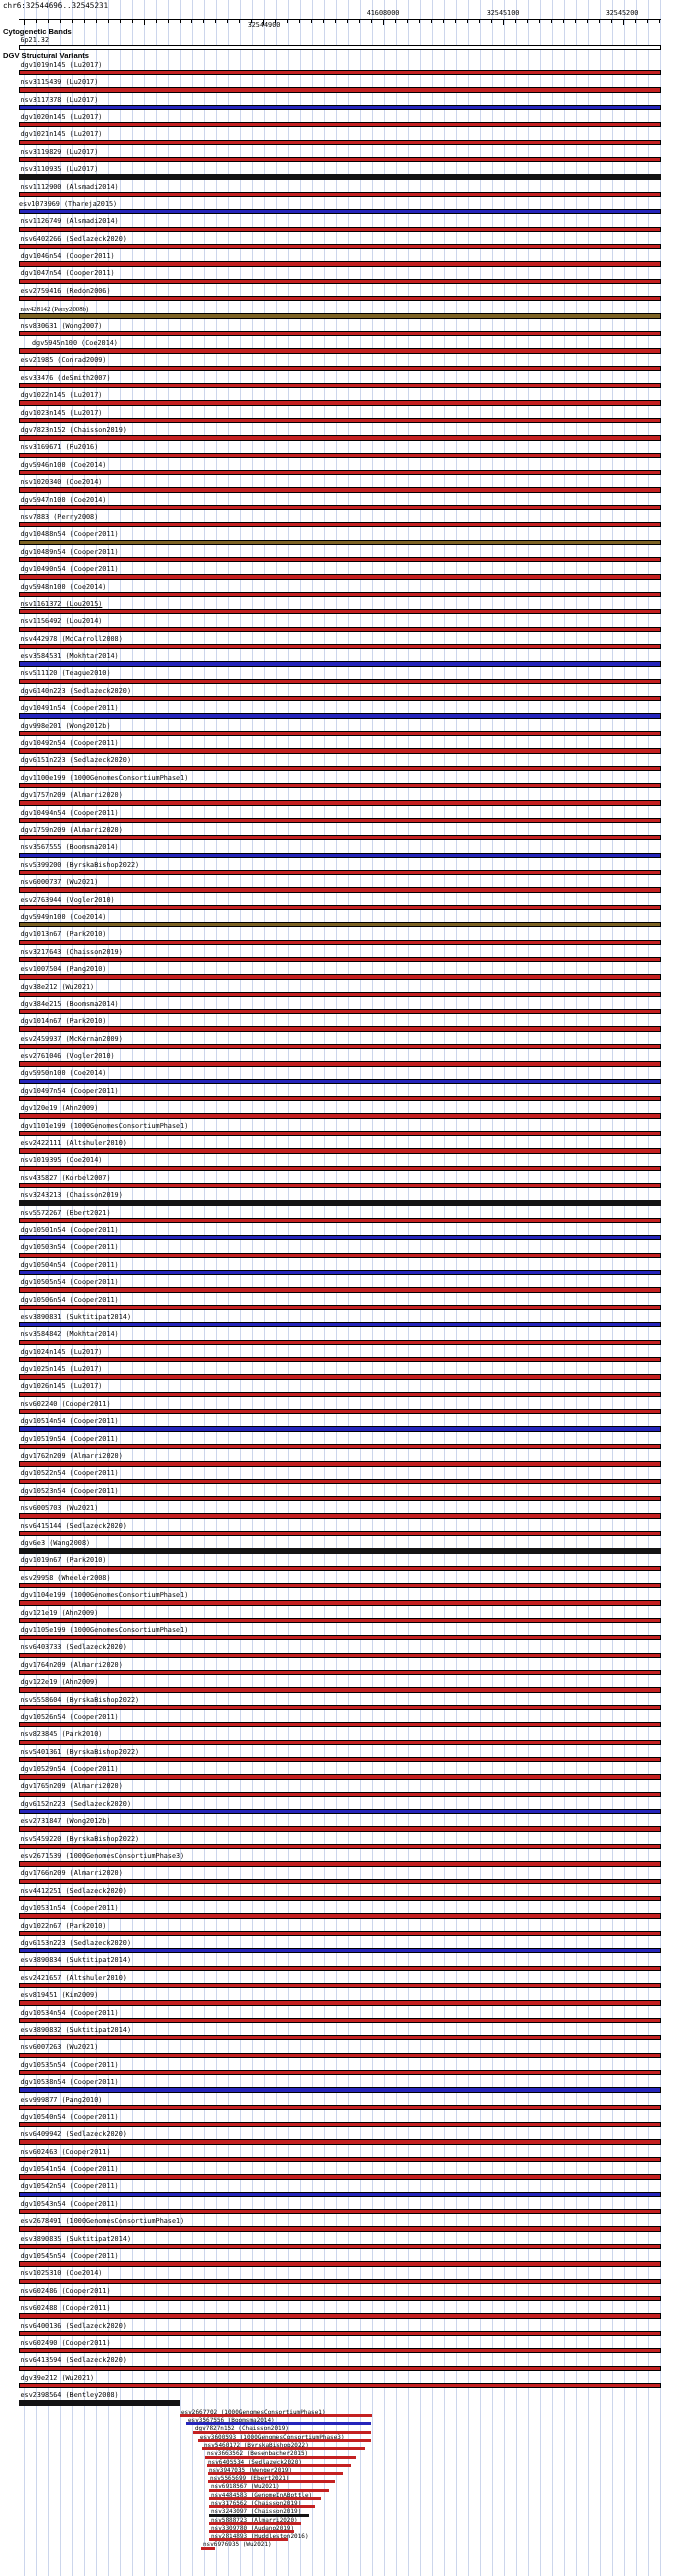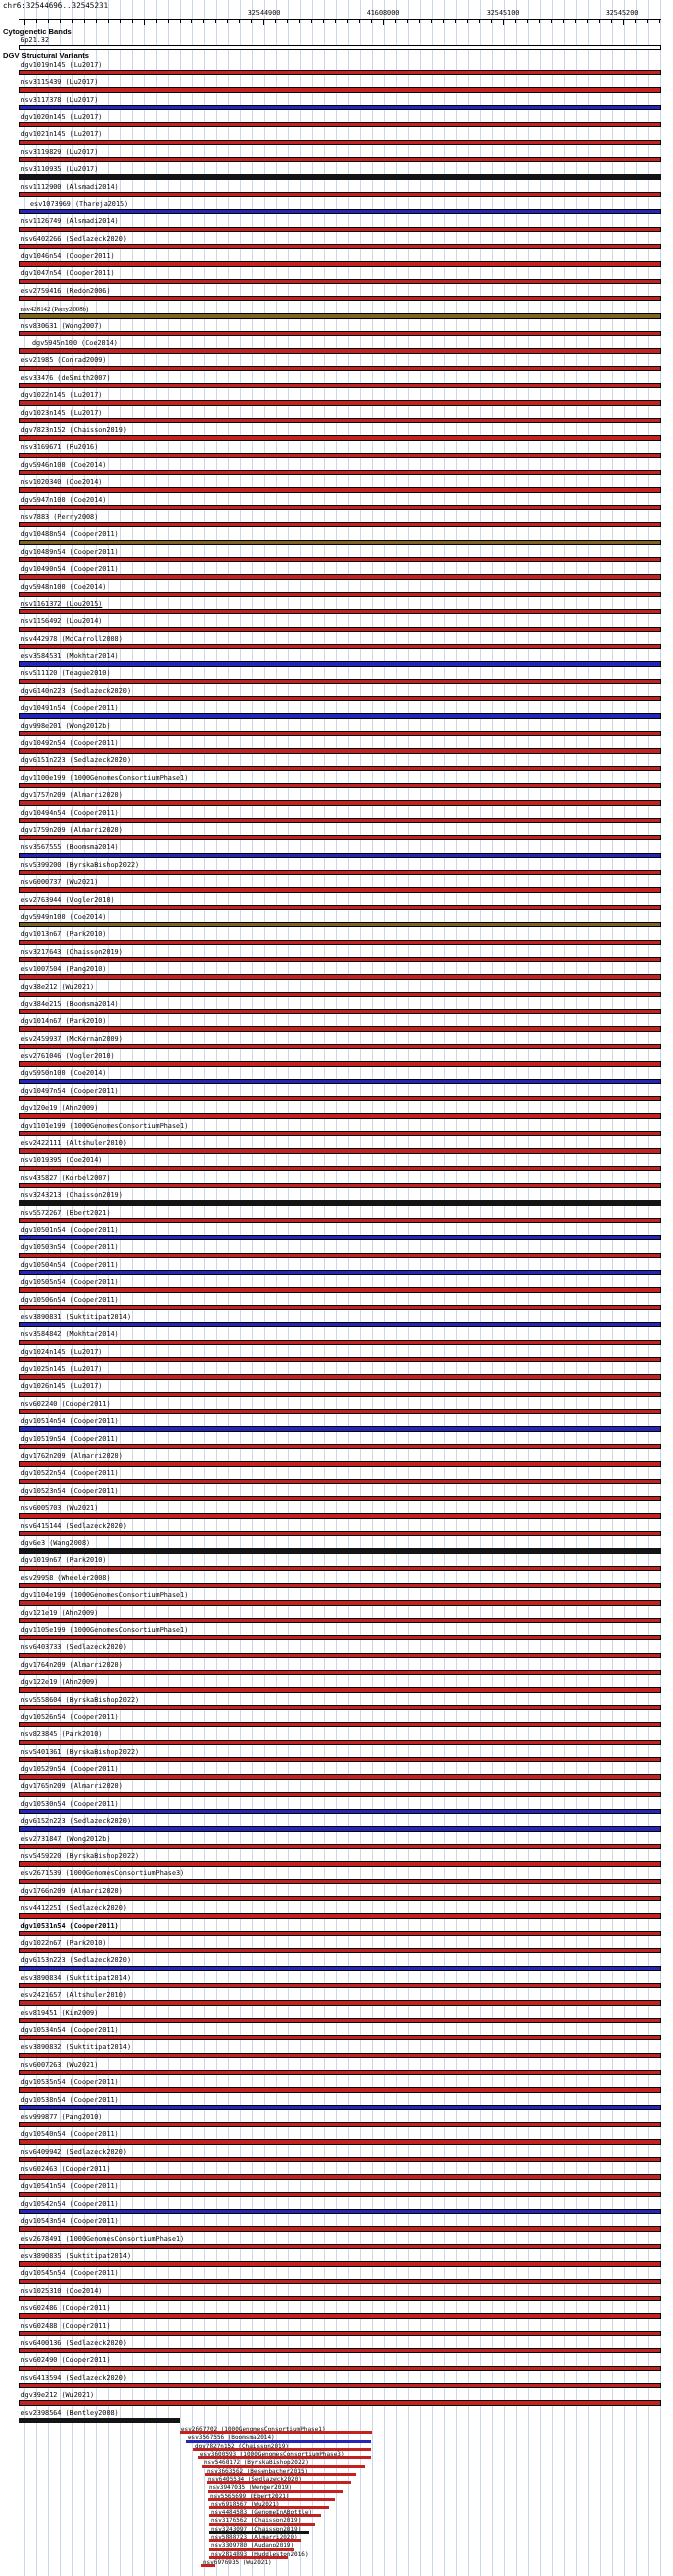--- a/index.html
+++ b/index.html
@@ -37,21 +37,21 @@
 </head>
 <body>
 
 <div class="page">
   <div class="panel-bg"></div>
 
   <div class="region-label">chr6:32544696..32545231</div>
 
   <div class="ruler">
     <div class="ruler-line"></div>
-  <div class="ruler-num" style="left: 245px;">32544900</div>
+  <div class="ruler-num" style="left: 245px; margin-top: 12px;">32544900</div>
       <div class="ruler-num" style="left: 364px;">41608000</div>
       <div class="ruler-num" style="left: 484px;">32545100</div>
       <div class="ruler-num" style="left: 603px;">32545200</div>
       <div class="tick major" style="left: 4.8px;"></div>
       <div class="tick major" style="left: 125px;"></div>
       <div class="tick major" style="left: 244px;"></div>
       <div class="tick major" style="left: 364px;"></div>
       <div class="tick major" style="left: 484px;"></div>
       <div class="tick major" style="left: 604px;"></div>
       <div class="tick minor" style="left: 4.8px;"></div>
@@ -143,21 +143,21 @@
   </div>
       <div class="vrow">
     <div class="vlabel" style="left: 1.5px;">nsv3110935 (Lu2017)</div>
     <div class="vbar" style="left: 0px; width: 642px; background: rgb(20, 20, 20); border-color: rgb(20, 20, 20);"></div>
   </div>
       <div class="vrow">
     <div class="vlabel" style="left: 1.5px;">nsv1112900 (Alsmadi2014)</div>
     <div class="vbar" style="left: 0px; width: 642px; background: rgb(196, 33, 33);"></div>
   </div>
       <div class="vrow">
-    <div class="vlabel" style="left: 11px;">esv1073969 (Thareja2015)</div>
+    <div class="vlabel" style="left: 0;">esv1073969 (Thareja2015)</div>
     <div class="vbar" style="left: 0px; width: 642px; background: rgb(37, 37, 187);"></div>
   </div>
       <div class="vrow">
     <div class="vlabel" style="left: 1.5px;">nsv1126749 (Alsmadi2014)</div>
     <div class="vbar" style="left: 0px; width: 642px; background: rgb(196, 33, 33);"></div>
   </div>
       <div class="vrow">
     <div class="vlabel" style="left: 1.5px;">nsv6402266 (Sedlazeck2020)</div>
     <div class="vbar" style="left: 0px; width: 642px; background: rgb(196, 33, 33);"></div>
   </div>
@@ -511,24 +511,20 @@
   </div>
       <div class="vrow">
     <div class="vlabel" style="left: 1.5px;">dgv10529n54 (Cooper2011)</div>
     <div class="vbar" style="left: 0px; width: 642px; background: rgb(196, 33, 33);"></div>
   </div>
       <div class="vrow">
     <div class="vlabel" style="left: 1.5px;">dgv1765n209 (Almarri2020)</div>
     <div class="vbar" style="left: 0px; width: 642px; background: rgb(196, 33, 33);"></div>
   </div>
       <div class="vrow">
-    <div class="vlabel" style="left: 1.5px;">dgv10530n54 (Cooper2011)</div>
-    <div class="vbar" style="left: 0px; width: 642px; background: rgb(37, 37, 187);"></div>
-  </div>
-      <div class="vrow">
     <div class="vlabel" style="left: 1.5px;">dgv6152n223 (Sedlazeck2020)</div>
     <div class="vbar" style="left: 0px; width: 642px; background: rgb(37, 37, 187);"></div>
   </div>
       <div class="vrow">
     <div class="vlabel" style="left: 1.5px;">esv2731847 (Wong2012b)</div>
     <div class="vbar" style="left: 0px; width: 642px; background: rgb(196, 33, 33);"></div>
   </div>
       <div class="vrow">
     <div class="vlabel" style="left: 1.5px;">nsv5459220 (ByrskaBishop2022)</div>
     <div class="vbar" style="left: 0px; width: 642px; background: rgb(196, 33, 33);"></div>
@@ -539,21 +535,21 @@
   </div>
       <div class="vrow">
     <div class="vlabel" style="left: 1.5px;">dgv1766n209 (Almarri2020)</div>
     <div class="vbar" style="left: 0px; width: 642px; background: rgb(196, 33, 33);"></div>
   </div>
       <div class="vrow">
     <div class="vlabel" style="left: 1.5px;">nsv4412251 (Sedlazeck2020)</div>
     <div class="vbar" style="left: 0px; width: 642px; background: rgb(196, 33, 33);"></div>
   </div>
       <div class="vrow">
-    <div class="vlabel" style="left: 1.5px; font-weight: bold;">dgv10531n54 (Cooper2011)</div>
+    <div class="vlabel" style="left: 1.5px;">dgv10531n54 (Cooper2011)</div>
     <div class="vbar" style="left: 0px; width: 642px; background: rgb(196, 33, 33);"></div>
   </div>
       <div class="vrow">
     <div class="vlabel" style="left: 1.5px;">dgv1022n67 (Park2010)</div>
     <div class="vbar" style="left: 0px; width: 642px; background: rgb(196, 33, 33);"></div>
   </div>
       <div class="vrow">
     <div class="vlabel" style="left: 1.5px;">dgv6153n223 (Sedlazeck2020)</div>
     <div class="vbar" style="left: 0px; width: 642px; background: rgb(37, 37, 187);"></div>
   </div>

